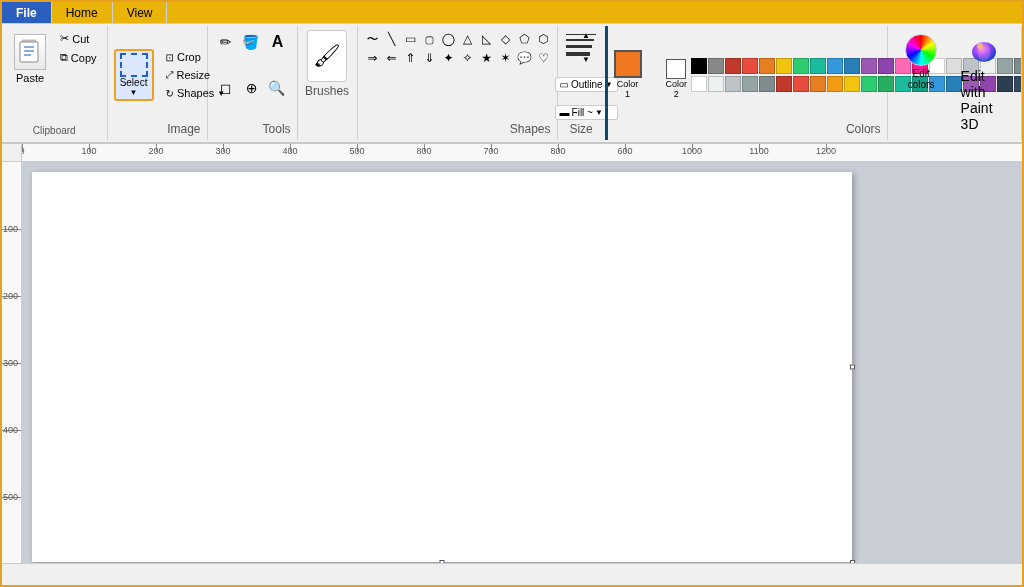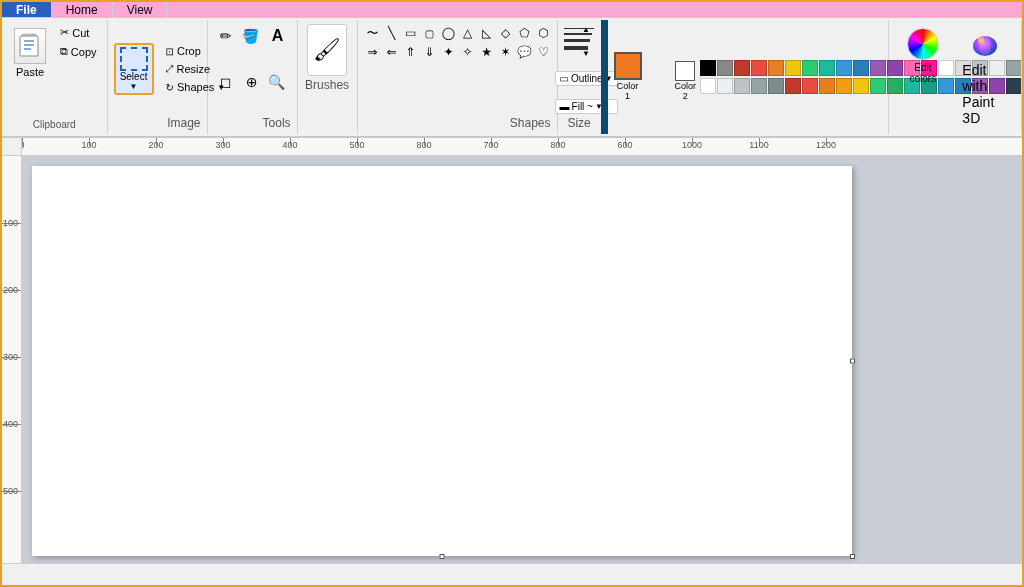--- a/index.html
+++ b/index.html
@@ -11,23 +11,23 @@
       flex-direction: column;
       height: 587px;
       overflow: hidden;
       border: 2px solid #e8a020;
     }
 
     
     .tab-bar {
       display: flex;
       align-items: stretch;
-      background: #f9a8d4;
+      background: #eab308;
       border-bottom: 1px solid #ccc;
-      height: 16px;
+      height: 22px;
     }
     .tab {
       padding: 2px 14px;
       cursor: pointer;
       font-size: 12px;
       display: flex;
       align-items: center;
       border-right: 1px solid #d0d0d0;
     }
     .tab.active {
@@ -205,21 +205,21 @@
       align-items: center;
       gap: 2px;
     }
 
     
     .size-group {
       padding: 4px 6px;
       display: flex;
       flex-direction: column;
       align-items: center;
-      border-right: 7px solid #0c4a6e;
+      border-right: 3px solid #0c4a6e;
       min-width: 50px;
     }
     .size-lines {
       display: flex;
       flex-direction: column;
       gap: 4px;
       padding: 4px;
       align-items: flex-start;
       flex: 1;
     }
@@ -254,33 +254,33 @@
       width: 16px;
       height: 16px;
       cursor: pointer;
       border: 1px solid rgba(0,0,0,0.2);
     }
     .active-colors {
       display: flex;
       flex-direction: column;
       align-items: center;
       gap: 2px;
-      margin-right: 21px;
+      margin-right: 4px;
     }
     .active-color-main {
       width: 28px;
       height: 28px;
       border: 2px solid #555;
       cursor: pointer;
     }
     .color2-area {
       display: flex;
       flex-direction: column;
       align-items: center;
-      margin-left: 8px;
+      margin-left: 16px;
     }
     .active-color-2 {
       width: 20px;
       height: 20px;
       border: 1px solid #555;
       background: white;
       cursor: pointer;
       margin-top: 8px;
     }
 
@@ -628,20 +628,21 @@
             <div class="color-swatch" style="background: rgb(22, 160, 133);"></div>
             <div class="color-swatch" style="background: rgb(52, 152, 219);"></div>
             <div class="color-swatch" style="background: rgb(41, 128, 185);"></div>
             <div class="color-swatch" style="background: rgb(155, 89, 182);"></div>
             <div class="color-swatch" style="background: rgb(142, 68, 173);"></div>
             <div class="color-swatch" style="background: rgb(44, 62, 80);"></div>
             <div class="color-swatch" style="background: rgb(52, 73, 94);"></div>
           </div>
       </div>
     </div>
+    <div class="ribbon-group-label">Colors</div>
   </div>
 
   <div class="edit-colors-group">
     <div class="edit-color-btn">
       <div class="color-wheel-icon"></div>
       <div style="font-size:10px; text-align:center; margin-top:2px;">Edit
 colors</div>
     </div>
     <div class="edit-color-btn">
       <div class="paint3d-icon">

